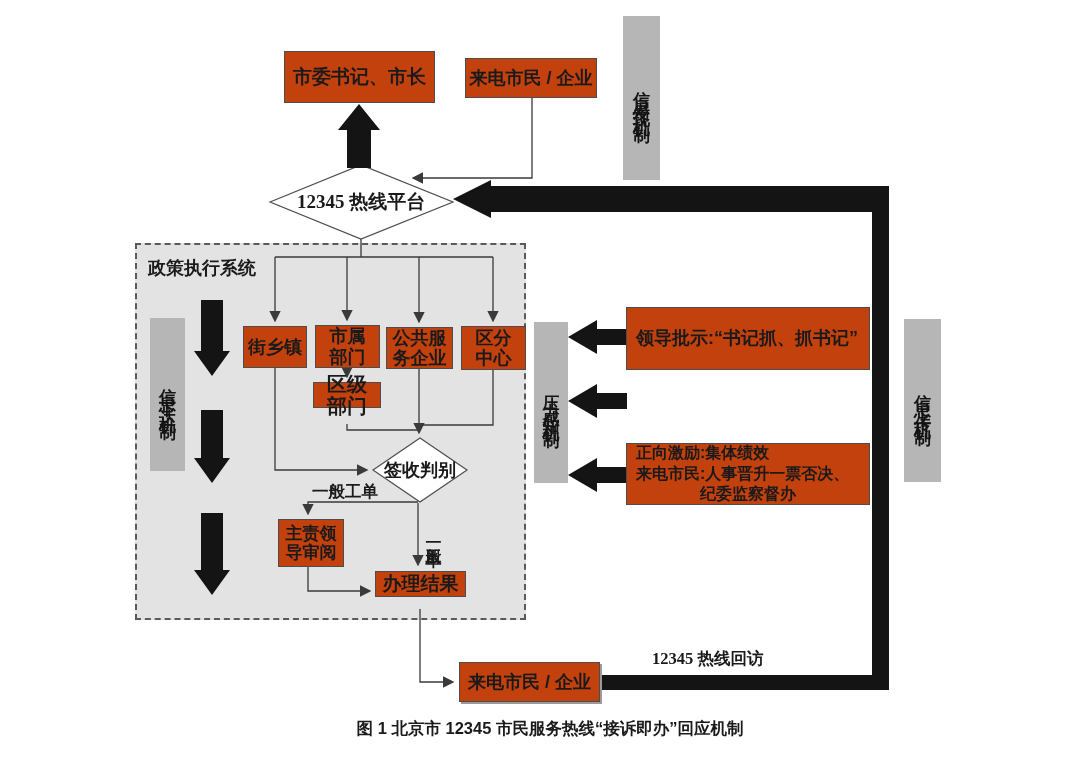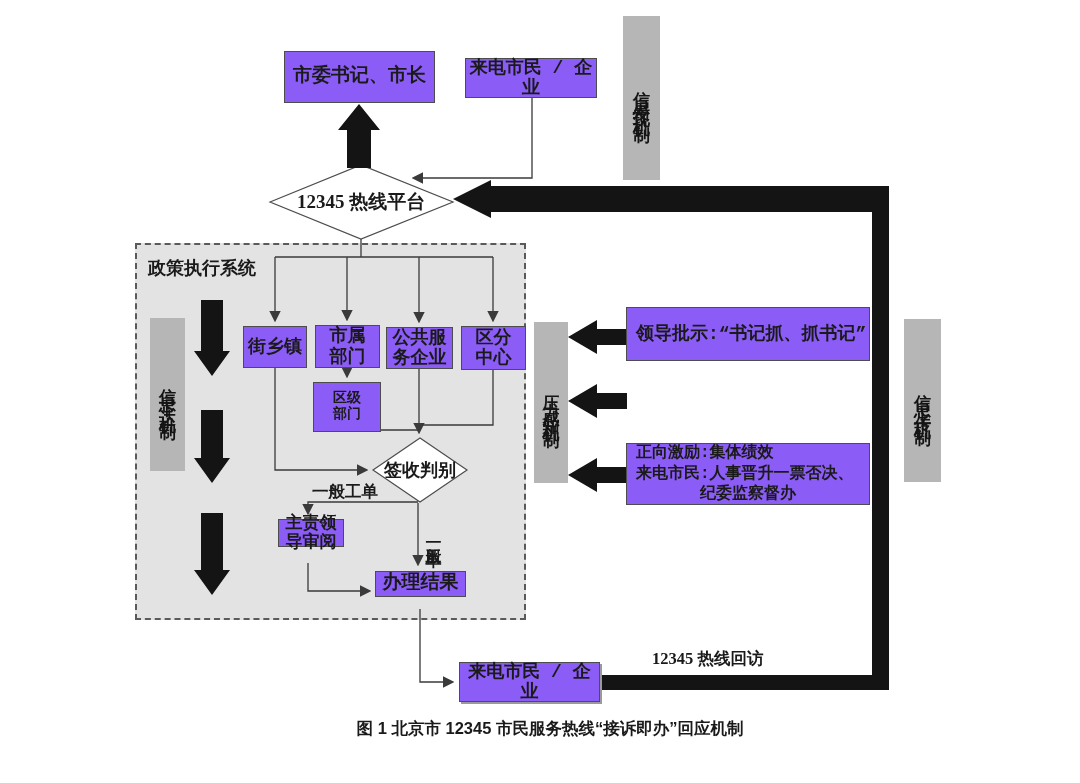--- a/index.html
+++ b/index.html
@@ -7,23 +7,23 @@
     position:relative;width:1080px;height:783px;background:#ffffff;
     font-family:"Liberation Sans", sans-serif;color:#1a1a1a;overflow:hidden;
   }
   .panel{
     position:absolute;left:135px;top:243px;width:391px;height:377px;
     background:#e3e3e3;border:2px dashed #5a5a5a;box-sizing:border-box;z-index:1;
   }
   svg.overlay{position:absolute;left:0;top:0;z-index:2;}
   .node{position:absolute;z-index:3;box-sizing:border-box;}
   .box{
-    background:#8b5cf6;border:1px solid #4d4d4d;
+    background:#c2410c;border:1px solid #4d4d4d;
     display:flex;align-items:center;justify-content:center;text-align:center;
-    font-weight:700;white-space:pre-line;line-height:1.12;font-family:Liberation Mono, monospace;
+    font-weight:700;white-space:pre-line;line-height:1.12;
   }
   .box.left{justify-content:flex-start;text-align:left;padding-left:9px;}
   .dlabel{
     display:flex;align-items:center;justify-content:center;text-align:right;
     font-weight:700;background:transparent;
   }
   .vlabel{
     background:#b6b6b6;display:flex;align-items:center;justify-content:center;
     writing-mode:vertical-rl;text-orientation:upright;letter-spacing:7px;
     font-weight:700;font-size:17px;color:#141414;
@@ -111,39 +111,39 @@
 
   <div class="node box" style="left:315px;top:325px;width:65px;height:43px;font-size:18px;">市属
 部门</div>
 
   <div class="node box" style="left:386px;top:327px;width:67px;height:42px;font-size:18px;">公共服
 务企业</div>
 
   <div class="node box" style="left:461px;top:326px;width:65px;height:44px;font-size:18px;">区分
 中心</div>
 
-  <div class="node box" style="left:313px;top:382px;width:68px;height:50px;font-size:14px;">区级
+  <div class="node box" style="left:313px;top:382px;width:68px;height:26px;font-size:20px;">区级
 部门</div>
 
   <div class="node dlabel" style="left:375px;top:457px;width:90px;height:26px;font-size:18px;">签收判别</div>
 
   <div class="node flabel" style="left:312px;top:481px;width:80px;font-size:16.5px;">一般工单</div>
 
   <div class="node vtext" style="left:423px;top:504px;width:20px;height:66px;">一般工单</div>
 
-  <div class="node box" style="left:278px;top:519px;width:66px;height:28px;font-size:17px;">主责领
+  <div class="node box" style="left:278px;top:519px;width:66px;height:48px;font-size:17px;">主责领
 导审阅</div>
 
   <div class="node box" style="left:375px;top:571px;width:91px;height:26px;font-size:19px;">办理结果</div>
 
   <div class="node box" style="left:459px;top:662px;width:141px;height:40px;font-size:18px;box-shadow:2px 2px 0 #9a9a9a;">来电市民 / 企业</div>
 
   <div class="node flabel serifnum" style="left:652px;top:648px;width:140px;font-size:16.5px;">12345 热线回访</div>
 
-  <div class="node box left" style="left:626px;top:307px;width:244px;height:54px;font-size:18px;">领导批示:“书记抓、抓书记”</div>
+  <div class="node box left" style="left:626px;top:307px;width:244px;height:63px;font-size:18px;">领导批示:“书记抓、抓书记”</div>
 
 
   <div class="node box left" style="left:626px;top:443px;width:244px;height:62px;font-size:16px;line-height:1.28;">正向激励:集体绩效
 来电市民:人事晋升一票否决、
 　　　　纪委监察督办</div>
 
   <div class="node vlabel" style="left:623px;top:16px;width:37px;height:164px;">信息发现机制</div>
 
   <div class="node vlabel" style="left:150px;top:318px;width:35px;height:153px;">信息下达机制</div>
 

